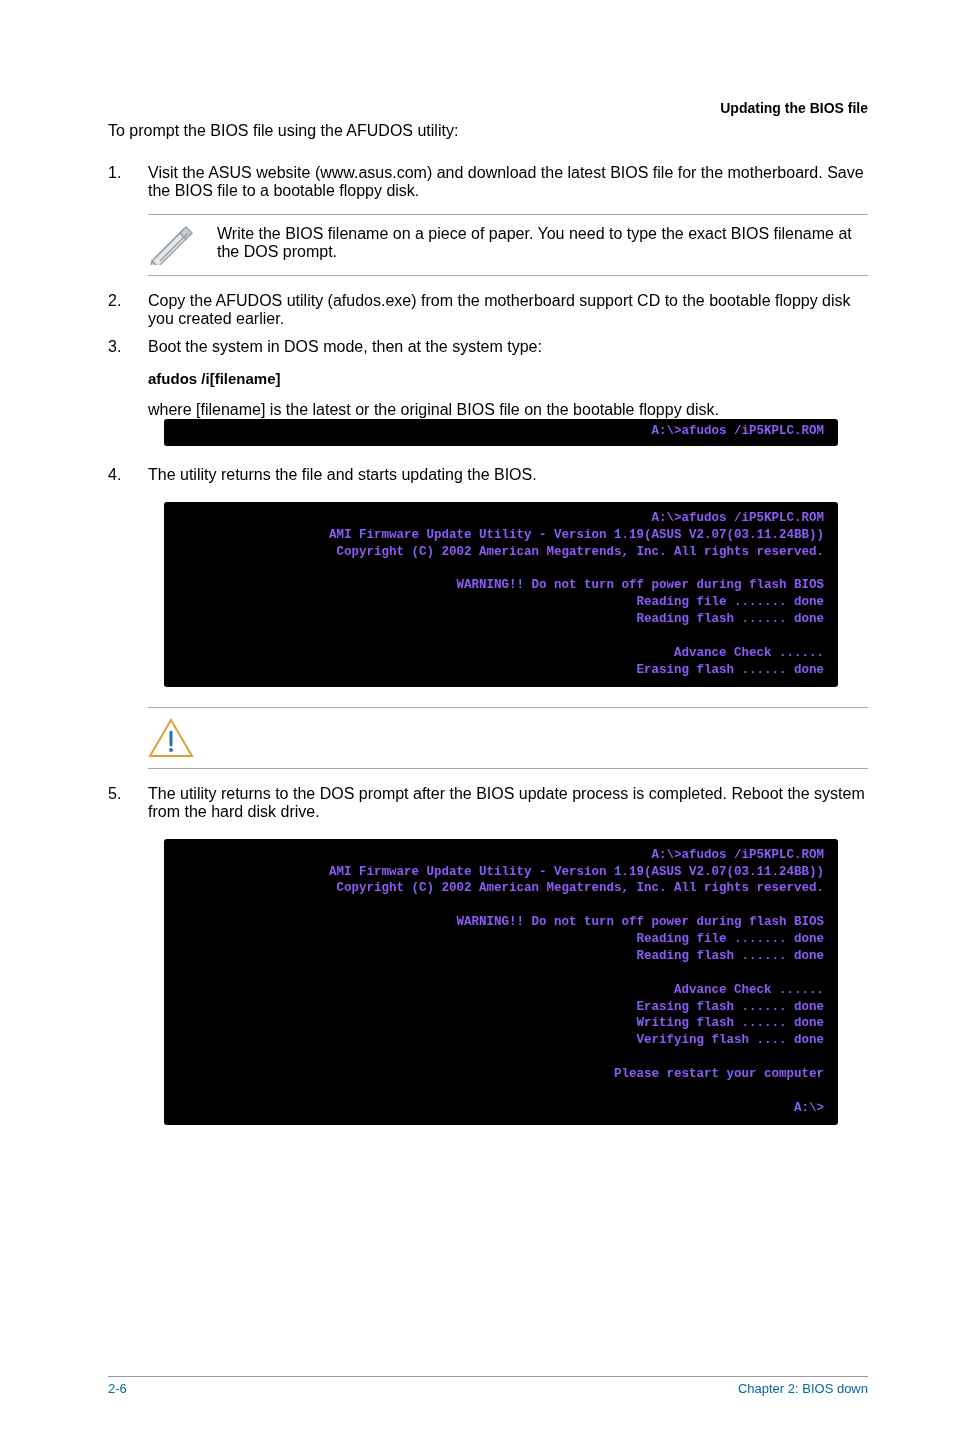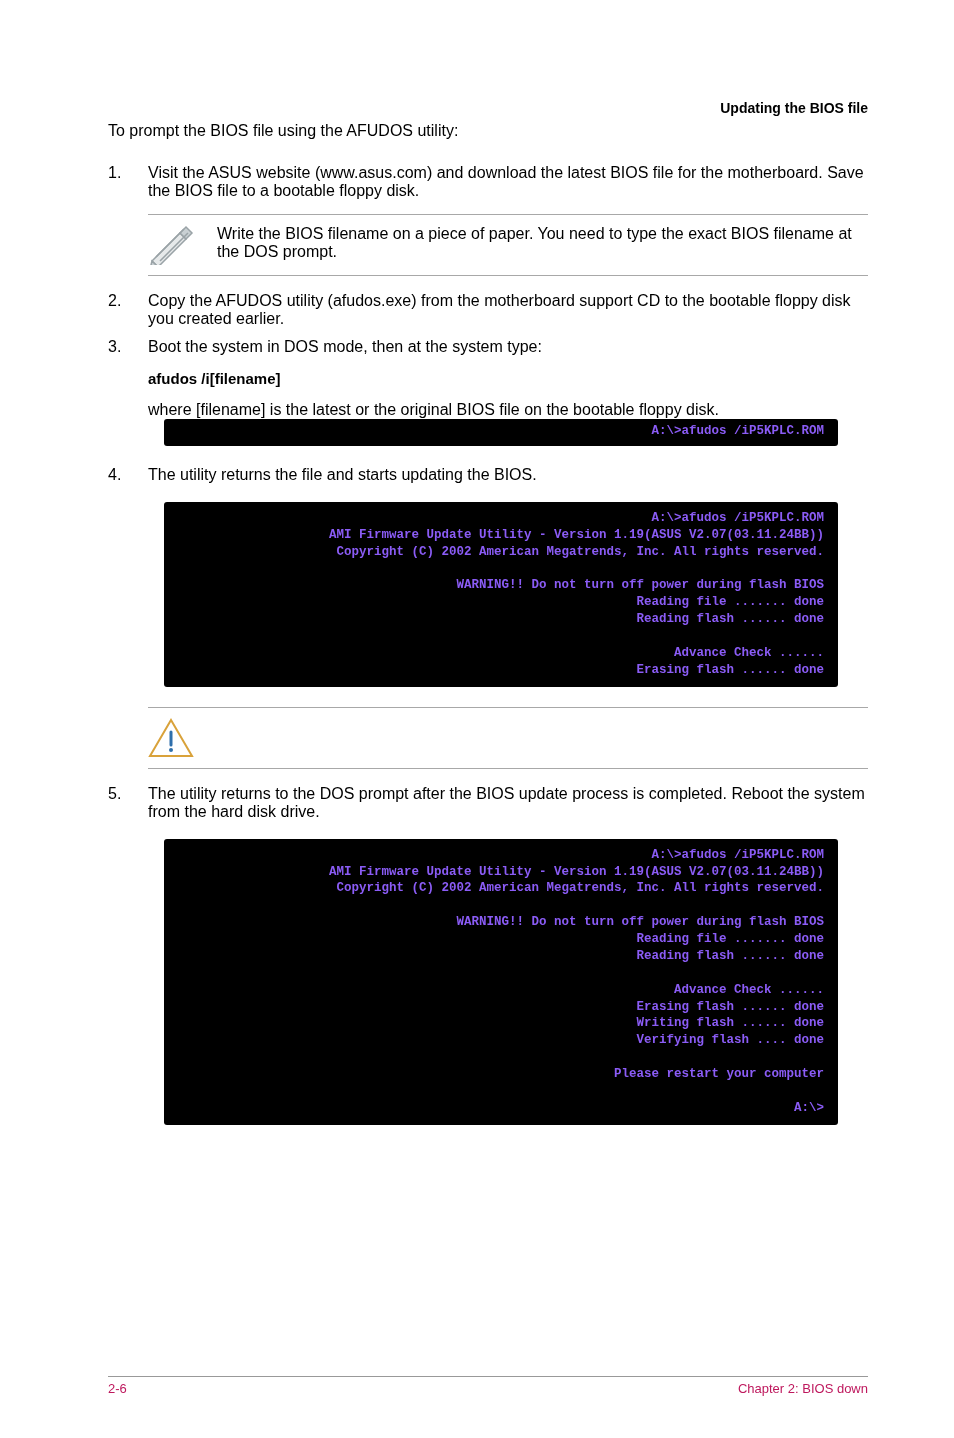--- a/index.html
+++ b/index.html
@@ -74,21 +74,21 @@
   .footer {
     position: absolute;
     bottom: 42px;
     left: 108px;
     right: 86px;
     border-top: 1px solid #999;
     padding-top: 4px;
     display: flex;
     justify-content: space-between;
     font-size: 13px;
-    color: #be185d;
+    color: #0369a1;
   }
 </style>
 </head>
 <body>
 
 <h3 class="section-heading">Updating the BIOS file</h3>
 <p class="intro">To prompt the BIOS file using the AFUDOS utility:</p>
 
 <ol class="steps">
   <li>

